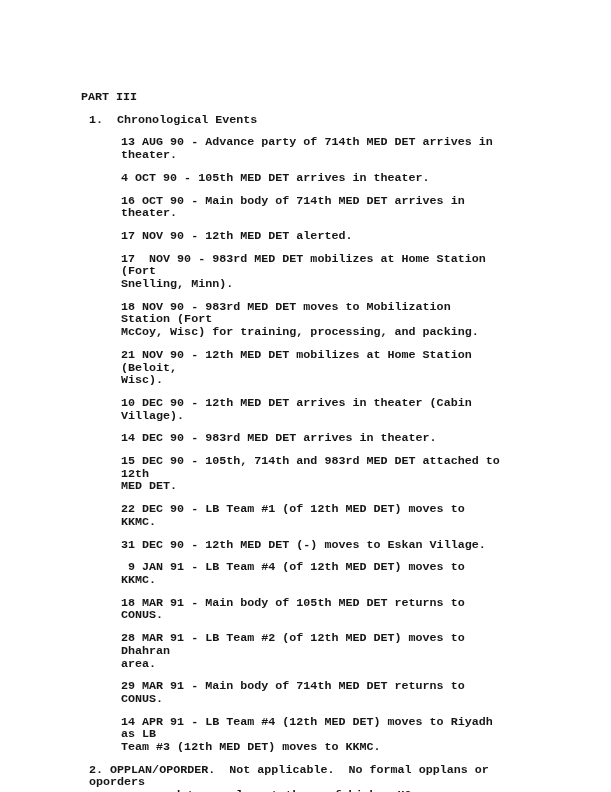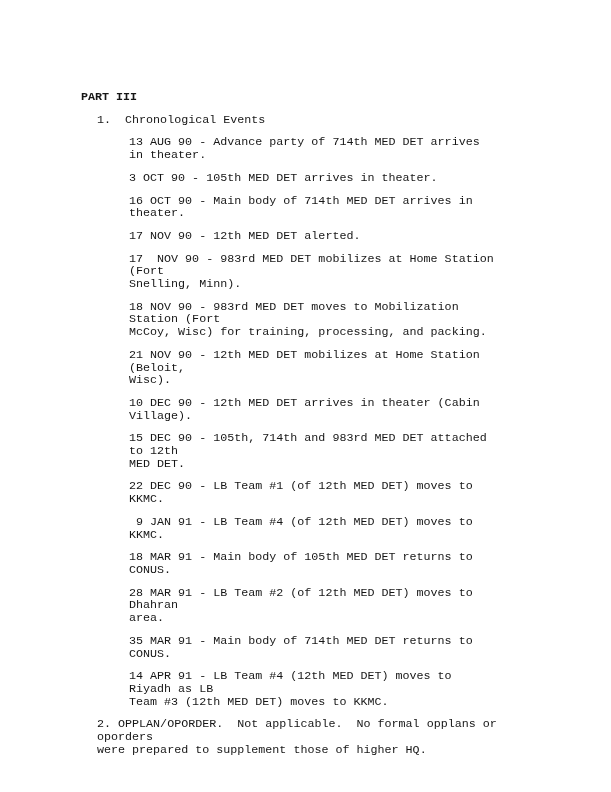--- a/index.html
+++ b/index.html
@@ -14,59 +14,62 @@
     height: 792px;
     background: #ffffff;
     padding: 91px 38px 0 81px;
     font-family: "Liberation Mono", "DejaVu Sans Mono", monospace;
     font-size: 11.7px;
     line-height: 12.7px;
     color: #161616;
     overflow: hidden;
   }
   .page p {
-    margin: 0 0 10px 16px;
+    margin: 0 0 10px 8px;
     white-space: pre-wrap;
+    font-weight: bold;
   }
   .part-heading {
     font-weight: bold;
     margin: 0 0 10px 0;
     white-space: pre-wrap;
   }
   .event {
     padding-left: 32px;
   }
 </style>
 </head>
 <body>
 
 <div class="page">
   <div class="part-heading">PART III</div>
 
   <p>1.  Chronological Events</p>
 
   <div>
     <p class="event">13 AUG 90 - Advance party of 714th MED DET arrives in theater.</p>
-    <p class="event">3 OCT 90 - 105th MED DET arrives in theater.</p>
+    <p class="event">4 OCT 90 - 105th MED DET arrives in theater.</p>
     <p class="event">16 OCT 90 - Main body of 714th MED DET arrives in theater.</p>
     <p class="event">17 NOV 90 - 12th MED DET alerted.</p>
     <p class="event">17  NOV 90 - 983rd MED DET mobilizes at Home Station (Fort
 Snelling, Minn).</p>
     <p class="event">18 NOV 90 - 983rd MED DET moves to Mobilization Station (Fort
 McCoy, Wisc) for training, processing, and packing.</p>
     <p class="event">21 NOV 90 - 12th MED DET mobilizes at Home Station (Beloit,
 Wisc).</p>
     <p class="event">10 DEC 90 - 12th MED DET arrives in theater (Cabin Village).</p>
+    <p class="event">14 DEC 90 - 983rd MED DET arrives in theater.</p>
     <p class="event">15 DEC 90 - 105th, 714th and 983rd MED DET attached to 12th
 MED DET.</p>
     <p class="event">22 DEC 90 - LB Team #1 (of 12th MED DET) moves to KKMC.</p>
+    <p class="event">31 DEC 90 - 12th MED DET (-) moves to Eskan Village.</p>
     <p class="event"> 9 JAN 91 - LB Team #4 (of 12th MED DET) moves to KKMC.</p>
     <p class="event">18 MAR 91 - Main body of 105th MED DET returns to CONUS.</p>
     <p class="event">28 MAR 91 - LB Team #2 (of 12th MED DET) moves to Dhahran
 area.</p>
-    <p class="event">35 MAR 91 - Main body of 714th MED DET returns to CONUS.</p>
+    <p class="event">29 MAR 91 - Main body of 714th MED DET returns to CONUS.</p>
     <p class="event">14 APR 91 - LB Team #4 (12th MED DET) moves to Riyadh as LB
 Team #3 (12th MED DET) moves to KKMC.</p>
   </div>
 
   <p>2. OPPLAN/OPORDER.  Not applicable.  No formal opplans or oporders
 were prepared to supplement those of higher HQ.</p>
 </div>
 
 </body></html>

